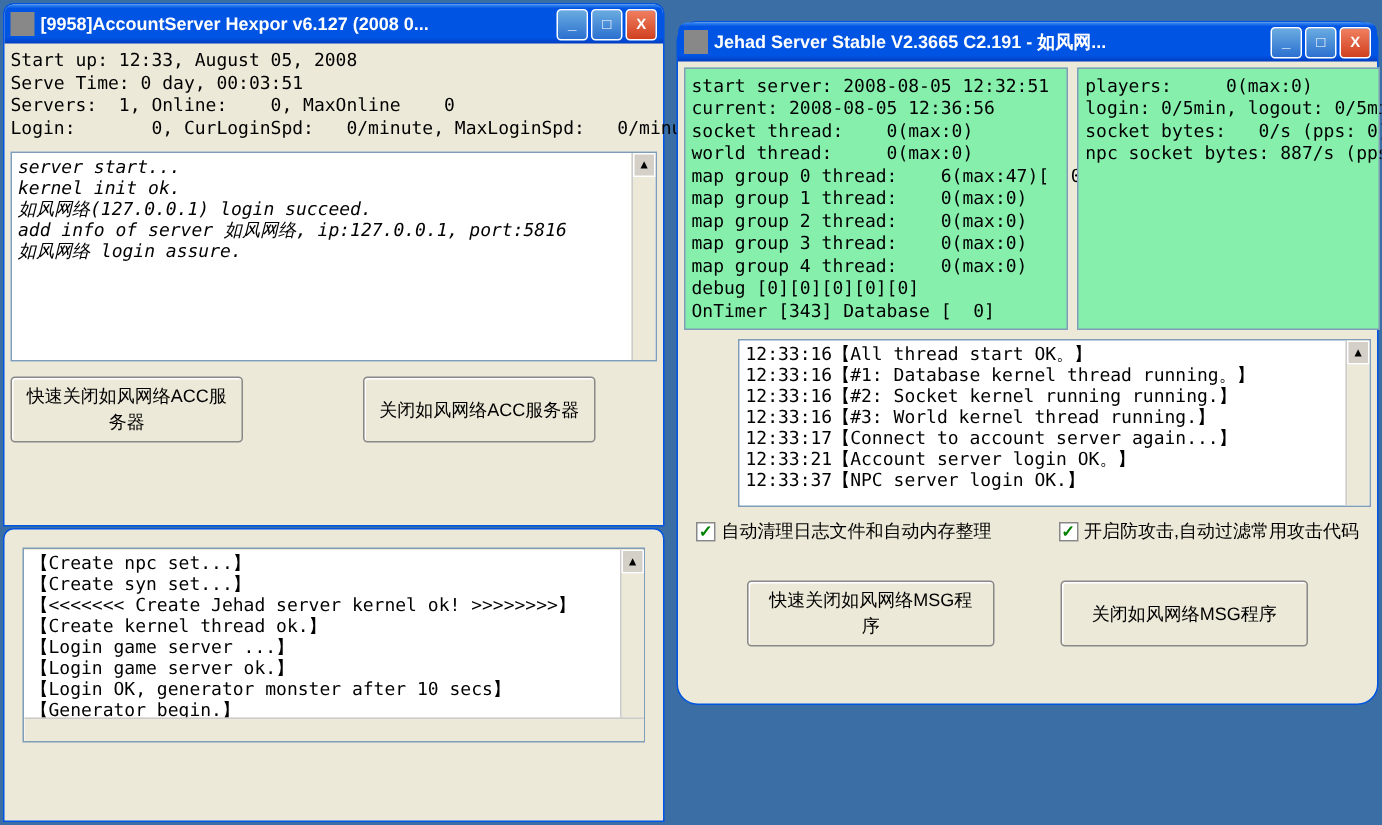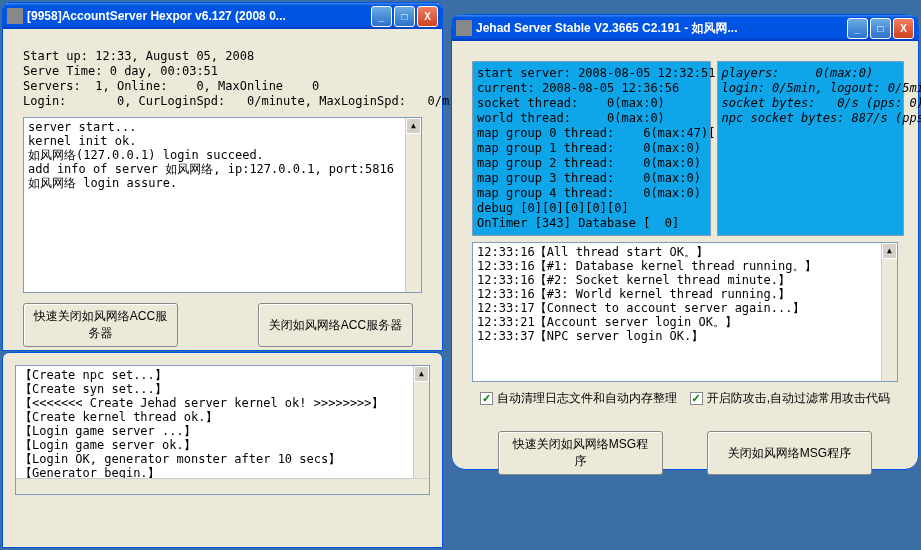--- a/index.html
+++ b/index.html
@@ -58,21 +58,21 @@
       font-weight: bold;
       display: flex;
       align-items: center;
       justify-content: center;
       cursor: pointer;
     }
     .win-btn.close {
       background: linear-gradient(to bottom, #f08060, #d04020);
     }
     .content {
-      padding: 20px;
+      padding: 4px;
       font-family: "Fixedsys", monospace;
       font-size: 12px;
       color: #000;
     }
     .stat-line {
       line-height: 15px;
       white-space: pre;
     }
     .log-box {
       border: 1px solid #7f9db9;
@@ -134,39 +134,39 @@
       display: inline-flex;
       align-items: center;
       justify-content: center;
       color: #008000;
       font-size: 11px;
       font-weight: bold;
     }
     .stats-pane {
       border: 1px solid #7f9db9;
       padding: 4px;
-      background: #0ea5e9;
+      background: #86efac;
     }
     .stats-row {
       display: flex;
       gap: 6px;
       margin-bottom: 6px;
     }
     
     #win1 { left: 2px; top: 2px; width: 441px; height: 349px; }
-    #win1 .log-box { height: 176px; margin-top: 8px; margin-bottom: 10px;}
+    #win1 .log-box { height: 140px; margin-top: 8px; margin-bottom: 10px; font-style: italic;}
     #win1 .button-row { display: flex; gap: 80px; justify-content: flex-start; margin-top: 4px;}
     #win1 .btn { width: 155px; }
     
     #win2 { left: 2px; top: 352px; width: 441px; height: 196px; }
     #win2 .log-box { height: 130px; margin-top: 2px; }
     
     #win3 { left: 451px; top: 14px; width: 468px; height: 456px; border-radius: 14px; }
     #win3 .stats-pane { flex: 1; }
-    #win3 .log-box { height: 140px; margin-top: 6px; margin-bottom: 8px; }
+    #win3 .log-box { height: 112px; margin-top: 6px; margin-bottom: 8px; margin-left: 36px; }
     #win3 .check-row { display: flex; justify-content: space-between; padding: 0 8px; margin-bottom: 8px;}
     #win3 .button-row { display: flex; gap: 44px; justify-content: center; margin-top: 24px; }
     #win3 .btn { width: 165px; }
   </style>
 </head>
 <body>
 
 <div class="window" id="win1">
   <div class="title-bar">
     <span class="icon-app"></span>
@@ -239,32 +239,32 @@
         <div class="stat-line">socket thread:    0(max:0)</div>
         <div class="stat-line">world thread:     0(max:0)</div>
         <div class="stat-line">map group 0 thread:    6(max:47)[  0]</div>
         <div class="stat-line">map group 1 thread:    0(max:0)</div>
         <div class="stat-line">map group 2 thread:    0(max:0)</div>
         <div class="stat-line">map group 3 thread:    0(max:0)</div>
         <div class="stat-line">map group 4 thread:    0(max:0)</div>
         <div class="stat-line">debug [0][0][0][0][0]</div>
         <div class="stat-line">OnTimer [343] Database [  0]</div>
       </div>
-      <div class="stats-pane" style="width:44%;font-style:italic;">
+      <div class="stats-pane" style="width:44%;">
         <div class="stat-line">players:     0(max:0)</div>
         <div class="stat-line">login: 0/5min, logout: 0/5min</div>
         <div class="stat-line"></div>
         <div class="stat-line">socket bytes:   0/s (pps: 0)</div>
         <div class="stat-line">npc socket bytes: 887/s (pps: 8)</div>
       </div>
     </div>
     <div class="log-box">
       <div>12:33:16【All thread start OK。】</div>
       <div>12:33:16【#1: Database kernel thread running。】</div>
-      <div>12:33:16【#2: Socket kernel thread minute.】</div>
+      <div>12:33:16【#2: Socket kernel running running.】</div>
       <div>12:33:16【#3: World kernel thread running.】</div>
       <div>12:33:17【Connect to account server again...】</div>
       <div>12:33:21【Account server login OK。】</div>
       <div>12:33:37【NPC server login OK.】</div>
       <div class="scrollbar-v">
         <div class="arrow">▲</div>
       </div>
     </div>
     <div class="check-row">
       <label class="checkbox-row">

